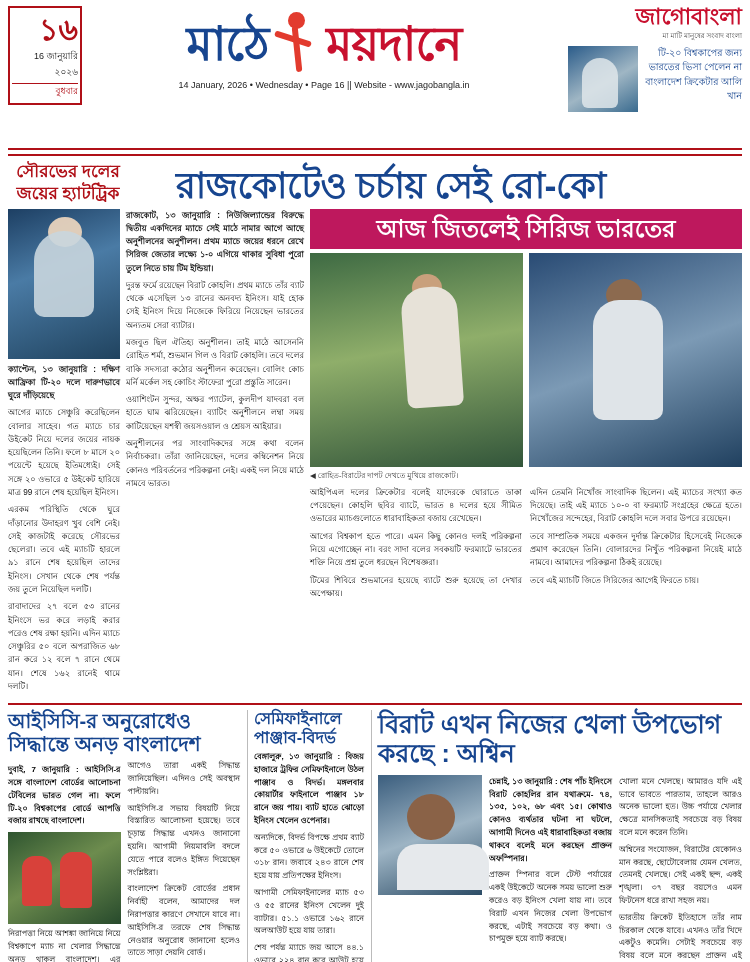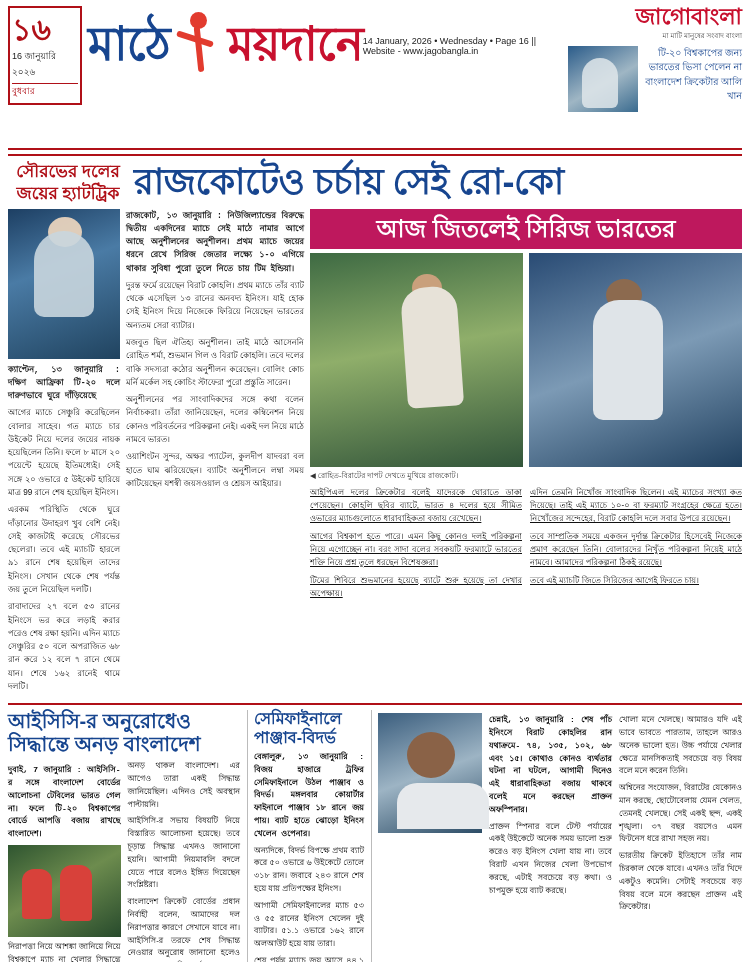--- a/index.html
+++ b/index.html
@@ -7,26 +7,26 @@
     width:750px;height:962px;
     background:#ffffff;
     font-family:"Liberation Sans", sans-serif;
     color:#000;
     overflow:hidden;
   }
   .page{position:relative;width:750px;height:962px;box-sizing:border-box;padding:6px 8px;}
 
   
   .masthead{display:flex;align-items:flex-start;height:142px;border-bottom:2px solid #b01018;}
-  .date-box{width:74px;border:2px solid #b01018;box-sizing:border-box;text-align:left;padding:6px 2px 4px;margin-right:6px;}
+  .date-box{width:74px;border:2px solid #b01018;box-sizing:border-box;text-align:right;padding:6px 2px 4px;margin-right:6px;}
   .date-box .big{font-size:30px;font-weight:bold;color:#b01018;line-height:1.05;}
   .date-box .sub{font-size:9px;color:#222;line-height:1.35;margin-top:4px;}
   .date-box .day{font-size:9px;color:#b01018;margin-top:5px;border-top:1px solid #b01018;padding-top:0;}
 
-  .logo-wrap{flex:1;display:flex;flex-direction:row;align-items:center;justify-content:center;padding-top:6px;}
+  .logo-wrap{flex:1;display:flex;flex-direction:column;align-items:center;justify-content:center;padding-top:6px;}
   .logo-line{display:flex;align-items:center;justify-content:center;}
   .logo-text{font-size:47px;font-weight:bold;color:#17458f;letter-spacing:-1px;line-height:1;}
   .logo-text.red{color:#c8102e;}
   .logo-mark{position:relative;width:54px;height:62px;margin:0 2px;}
   .ball{position:absolute;left:18px;top:0;width:17px;height:17px;border-radius:50%;background:#e23b2e;}
   .stick{position:absolute;left:24px;top:14px;width:6px;height:46px;background:#e23b2e;border-radius:3px;transform:rotate(-6deg);}
   .arm{position:absolute;left:4px;top:24px;width:38px;height:6px;background:#e23b2e;border-radius:3px;transform:rotate(18deg);}
   .logo-sub{font-size:9px;color:#222;margin-top:6px;}
 
   .brand-box{width:176px;margin-left:6px;display:flex;flex-direction:column;align-items:flex-end;}
@@ -34,50 +34,50 @@
   .brand-tag{font-size:7px;color:#444;margin-top:2px;margin-bottom:4px;}
   .brand-flash{display:flex;gap:4px;}
   .flash-photo{width:70px;height:66px;background:linear-gradient(150deg,#2b5c8a,#9fb6c4 55%,#3a6b8f);position:relative;overflow:hidden;}
   .flash-photo:after{content:"";position:absolute;left:14px;top:12px;width:36px;height:50px;background:#dfe6ea;border-radius:18px 18px 6px 6px;opacity:.85;}
   .flash-text{font-size:9.5px;color:#17458f;line-height:1.5;text-align:right;width:100px;}
 
   
   .rule{height:2px;background:#b01018;margin:4px 0 3px;}
 
   
-  .headline-row{display:flex;align-items:center;}
+  .headline-row{display:flex;align-items:flex-end;}
   .side-head{width:116px;text-align:center;font-size:17px;font-weight:bold;color:#b01018;line-height:1.28;padding:2px 2px 0;}
-  .main-head{flex:1;font-size:36px;font-weight:bold;color:#17458f;line-height:1.05;padding-left:6px;letter-spacing:-.5px;}
+  .main-head{flex:1;font-size:36px;font-weight:bold;color:#17458f;line-height:1.05;padding-left:6px;letter-spacing:-.5px;margin-left:42px;}
 
   
   .content{display:flex;gap:6px;margin-top:4px;}
   .col{box-sizing:border-box;}
   .c1{width:112px;}
   .c2{width:178px;}
   .c3{flex:1;}
   .txt{font-size:8.2px;line-height:1.62;text-align:justify;color:#111;}
   .txt p{margin:0 0 4px;}
-  .lead{font-weight:bold;font-family:Liberation Mono, monospace;}
+  .lead{font-weight:bold;}
 
   .portrait{width:112px;height:150px;background:linear-gradient(160deg,#1d3f63,#4a7ba5 40%,#20435f);position:relative;}
   .portrait:after{content:"";position:absolute;left:26px;top:22px;width:60px;height:86px;border-radius:30px 30px 10px 10px;background:#c9d6de;opacity:.9;}
   .portrait:before{content:"";position:absolute;left:40px;top:8px;width:34px;height:30px;border-radius:50%;background:#e8d3bd;opacity:.95;}
 
   .blue-banner{background:#be185d;color:#fff;font-size:24px;font-weight:bold;text-align:center;padding:7px 4px;line-height:1.1;}
 
   .twin{display:flex;gap:6px;margin-top:4px;}
   .ph-a{flex:1;height:214px;background:linear-gradient(170deg,#3e6a43,#8fae6a 45%,#32553a);position:relative;}
   .ph-a:after{content:"";position:absolute;left:44%;top:16%;width:56px;height:120px;background:#e7e2d8;border-radius:24px 24px 8px 8px;transform:rotate(-4deg);}
   .ph-a:before{content:"";position:absolute;left:48%;top:10%;width:30px;height:28px;border-radius:50%;background:#c9a07c;}
   .ph-b{flex:1;height:214px;background:linear-gradient(160deg,#294b74,#7c9ab5 50%,#20405f);position:relative;}
   .ph-b:after{content:"";position:absolute;left:30%;top:22%;width:70px;height:120px;background:#dfe4e8;border-radius:26px 26px 10px 10px;}
   .ph-b:before{content:"";position:absolute;left:36%;top:12%;width:36px;height:32px;border-radius:50%;background:#8c6a4f;}
 
   .caption-bar{font-size:7.5px;color:#333;padding:3px 0 4px;}
-  .twocol{column-count:2;column-gap:8px;text-decoration:underline;}
+  .twocol{column-count:2;column-gap:8px;}
 
   
   .lower{display:flex;gap:7px;margin-top:6px;border-top:2px solid #b01018;padding-top:5px;}
   .l1{width:232px;}
   .l2{width:110px;}
   .l3{flex:1;}
   .sec-head{font-size:20px;font-weight:bold;color:#17458f;line-height:1.15;margin-bottom:4px;}
   .sec-head.small{font-size:16px;}
   .sec-head.big{font-size:25px;}
   .grp-photo{width:100%;height:92px;background:linear-gradient(150deg,#2f5530,#6d8c4e 45%,#274a2c);margin:3px 0;position:relative;}
@@ -144,22 +144,22 @@
         <p>এরকম পরিস্থিতি থেকে ঘুরে দাঁড়ানোর উদাহরণ খুব বেশি নেই। সেই কাজটাই করেছে সৌরভের ছেলেরা। তবে এই ম্যাচটি হারলে ৯১ রানে শেষ হয়েছিল তাদের ইনিংস। সেখান থেকে শেষ পর্যন্ত জয় তুলে নিয়েছিল দলটি।</p>
         <p>রাবাদাদের ২৭ বলে ৫৩ রানের ইনিংসে ভর করে লড়াই করার পরেও শেষ রক্ষা হয়নি। এদিন ম্যাচে সেঞ্চুরির ৫০ বলে অপরাজিত ৬৮ রান করে ১২ বলে ৭ রানে থেমে যান। শেষে ১৬২ রানেই থামে দলটি।</p>
       </div>
     </div>
 
     <div class="col c2">
       <div class="txt">
         <p class="lead">রাজকোট, ১৩ জানুয়ারি : নিউজিল্যান্ডের বিরুদ্ধে দ্বিতীয় একদিনের ম্যাচে সেই মাঠে নামার আগে আছে অনুশীলনের অনুশীলন। প্রথম ম্যাচে জয়ের ধরনে রেখে সিরিজ জেতার লক্ষ্যে ১-০ এগিয়ে থাকার সুবিধা পুরো তুলে নিতে চায় টিম ইন্ডিয়া।</p>
         <p>দুরন্ত ফর্মে রয়েছেন বিরাট কোহলি। প্রথম ম্যাচে তাঁর ব্যাট থেকে এসেছিল ১৩ রানের অনবদ্য ইনিংস। যাই হোক সেই ইনিংস দিয়ে নিজেকে ফিরিয়ে নিয়েছেন ভারতের অন্যতম সেরা ব্যাটার।</p>
         <p>মজবুত ছিল ঐতিহ্য অনুশীলন। তাই মাঠে আসেননি রোহিত শর্মা, শুভমান গিল ও বিরাট কোহলি। তবে দলের বাকি সদস্যরা কঠোর অনুশীলন করেছেন। বোলিং কোচ মর্নি মর্কেল সহ কোচিং স্টাফেরা পুরো প্রস্তুতি সারেন।</p>
+        <p>ওয়াশিংটন সুন্দর, অক্ষর প্যাটেল, কুলদীপ যাদবরা বল হাতে ঘাম ঝরিয়েছেন। ব্যাটিং অনুশীলনে লম্বা সময় কাটিয়েছেন যশস্বী জয়সওয়াল ও শ্রেয়স আইয়ার।</p>
         <p>অনুশীলনের পর সাংবাদিকদের সঙ্গে কথা বলেন নির্বাচকরা। তাঁরা জানিয়েছেন, দলের কম্বিনেশন নিয়ে কোনও পরিবর্তনের পরিকল্পনা নেই। একই দল নিয়ে মাঠে নামবে ভারত।</p>
-        <p>ওয়াশিংটন সুন্দর, অক্ষর প্যাটেল, কুলদীপ যাদবরা বল হাতে ঘাম ঝরিয়েছেন। ব্যাটিং অনুশীলনে লম্বা সময় কাটিয়েছেন যশস্বী জয়সওয়াল ও শ্রেয়স আইয়ার।</p>
       </div>
     </div>
 
     <div class="col c3">
       <div class="blue-banner">আজ জিতলেই সিরিজ ভারতের</div>
       <div class="twin">
         <div class="ph-a"></div>
         <div class="ph-b"></div>
       </div>
       <div class="caption-bar">◀ রোহিত-বিরাটের দাপট দেখতে মুখিয়ে রাজকোট।</div>
@@ -191,20 +191,21 @@
       <div class="sec-head small">সেমিফাইনালে পাঞ্জাব-বিদর্ভ</div>
       <div class="lowtxt">
         <p class="lead">বেঙ্গালুরু, ১৩ জানুয়ারি : বিজয় হাজারে ট্রফির সেমিফাইনালে উঠল পাঞ্জাব ও বিদর্ভ। মঙ্গলবার কোয়ার্টার ফাইনালে পাঞ্জাব ১৮ রানে জয় পায়। ব্যাট হাতে ঝোড়ো ইনিংস খেলেন ওপেনার।</p>
         <p>অন্যদিকে, বিদর্ভ বিপক্ষে প্রথম ব্যাট করে ৫০ ওভারে ৬ উইকেটে তোলে ৩১৮ রান। জবাবে ২৪৩ রানে শেষ হয়ে যায় প্রতিপক্ষের ইনিংস।</p>
         <p>আগামী সেমিফাইনালের ম্যাচ ৫৩ ও ৫৫ রানের ইনিংস খেলেন দুই ব্যাটার। ৫১.১ ওভারে ১৬২ রানে অলআউট হয়ে যায় তারা।</p>
         <p>শেষ পর্যন্ত ম্যাচে জয় আসে ৪৪.১ ওভারে ২২৪ রান করে আউট হয়ে গিয়ে।</p>
       </div>
     </div>
 
     <div class="l3 vline">
+      <div class="sec-head big">বিরাট এখন নিজের খেলা উপভোগ করছে : অশ্বিন</div>
       <div style="display:flex;gap:7px;">
         <div style="width:104px;">
           <div class="face-photo"></div>
         </div>
         <div class="lowtxt" style="flex:1;">
           <p class="lead">চেন্নাই, ১৩ জানুয়ারি : শেষ পাঁচ ইনিংসে বিরাট কোহলির রান যথাক্রমে- ৭৪, ১৩৫, ১০২, ৬৮ এবং ১৫। কোথাও কোনও ব্যর্থতার ঘটনা না ঘটলে, আগামী দিনেও এই ধারাবাহিকতা বজায় থাকবে বলেই মনে করছেন প্রাক্তন অফস্পিনার।</p>
           <p>প্রাক্তন স্পিনার বলে টেস্ট পর্যায়ের একই উইকেটে অনেক সময় ভালো শুরু করেও বড় ইনিংস খেলা যায় না। তবে বিরাট এখন নিজের খেলা উপভোগ করছে, এটাই সবচেয়ে বড় কথা। ও চাপমুক্ত হয়ে ব্যাট করছে।</p>
         </div>
         <div class="lowtxt" style="flex:1;">
           <p>খোলা মনে খেলছে। আমারও যদি এই ভাবে ভাবতে পারতাম, তাহলে আরও অনেক ভালো হত। উচ্চ পর্যায়ে খেলার ক্ষেত্রে মানসিকতাই সবচেয়ে বড় বিষয় বলে মনে করেন তিনি।</p>

